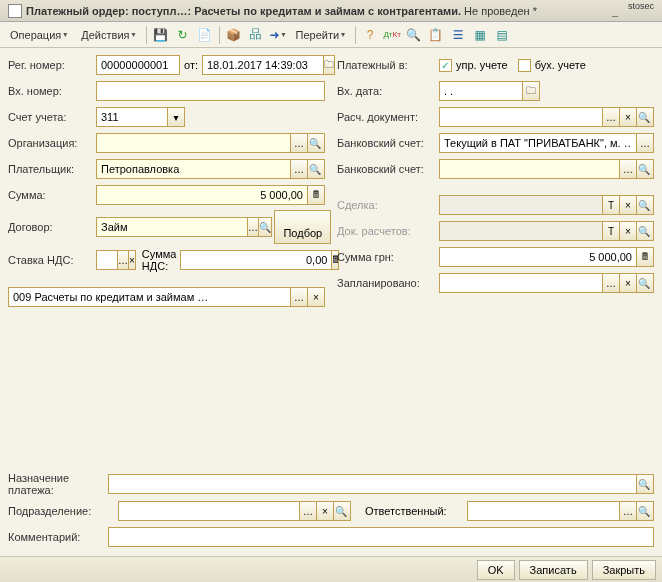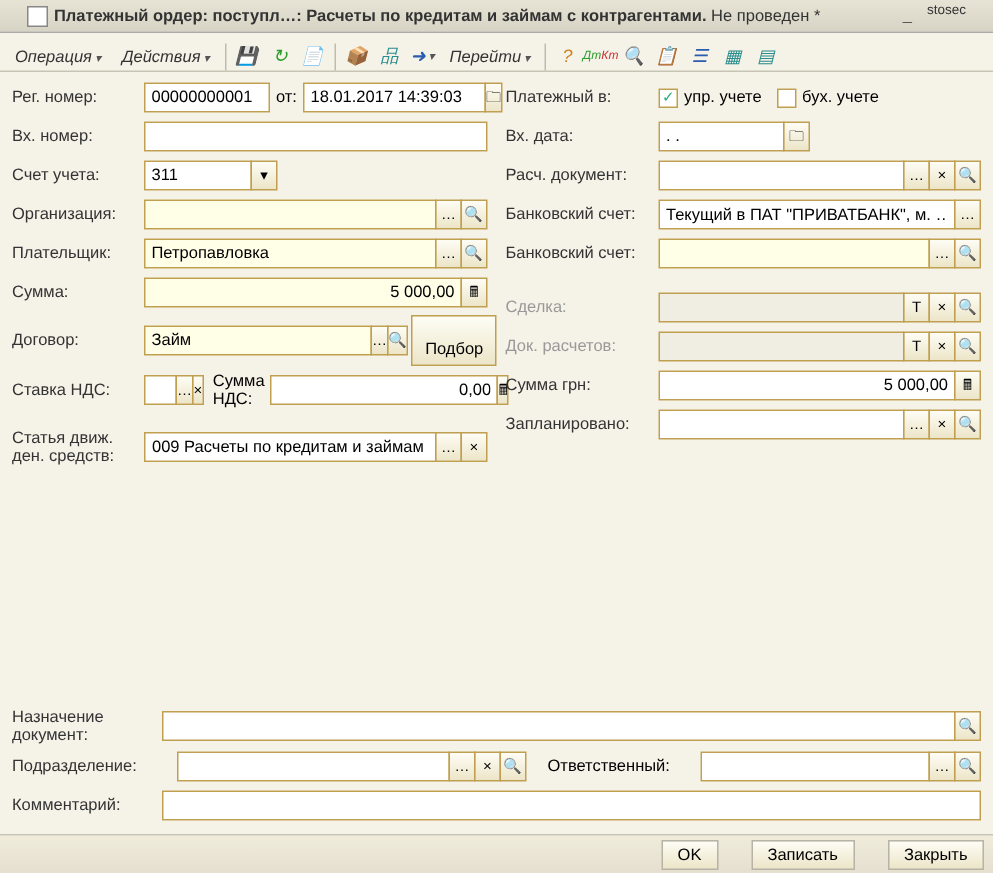--- a/index.html
+++ b/index.html
@@ -11,21 +11,21 @@
     width: 662px;
     height: 582px;
     overflow: hidden;
   }
   .titlebar {
     display: flex;
     align-items: center;
     height: 22px;
     background: linear-gradient(#e8e4d5, #d8d4c5);
     border-bottom: 1px solid #aaa;
-    padding: 0 18px;
+    padding: 0 8px;
   }
   .titlebar-icon {
     width: 14px; height: 14px;
     border: 1px solid #888;
     background: #fff;
     margin-right: 4px;
   }
   .titlebar-text {
     flex: 1;
     font-weight: bold;
@@ -33,26 +33,25 @@
     white-space: nowrap;
     overflow: hidden;
   }
   .titlebar-text .np { font-weight: normal; }
   .brand {
     width: 32px; height: 20px;
     font-size: 9px; color: #333;
     text-align: right;
   }
   .menubar {
-    display: flex; align-items: flex-end;
+    display: flex; align-items: center;
     height: 26px;
     padding: 0 4px;
     gap: 2px;
     border-bottom: 1px solid #c8c4b5;
-    font-style: italic;
   }
   .menu-item {
     padding: 3px 6px;
     color: #333;
     cursor: pointer;
     display: flex; align-items: center;
   }
   .dd { font-size: 8px; margin-left: 2px; color: #555; }
   .tb-sep { width: 1px; height: 18px; background: #c0bcad; margin: 0 2px; }
   .tb-btn {
@@ -129,21 +128,21 @@
     left: 8px; right: 8px;
     bottom: 30px;
   }
   .footer {
     position: absolute;
     left: 0; right: 0; bottom: 0;
     height: 26px;
     background: linear-gradient(#f0ecdc,#e4dfce);
     border-top: 1px solid #c8c4b5;
     display: flex; justify-content: flex-end; align-items: center;
-    gap: 22px;
+    gap: 4px;
     padding: 0 6px;
   }
   .footer-btn {
     height: 20px;
     border: 1px solid #b8b4a5;
     background: linear-gradient(#fefdf5,#ece5c8);
     padding: 0 10px;
     font-size: 11px;
     cursor: pointer;
   }
@@ -250,23 +249,20 @@
         <div class="lbl">Ставка НДС:</div>
         <input class="input" style="width: 22px;" value="">
         <div class="small-btn">…</div>
         <div class="small-btn">×</div>
         <span style="margin:0 4px 0 6px">Сумма НДС:</span>
         <input class="input al-r" style="flex: 1 1 0%;" value="0,00">
         <div class="small-btn">🖩</div>
       </div>
       <div class="spacer-v"></div>
       <div class="row">
-        <div class="lbl">
-          <span>Статья движ.</span><br><span>ден. средств:</span>
-        </div>
         <input class="input" style="flex: 1 1 0%;" value="009 Расчеты по кредитам и займам …">
         <div class="small-btn">…</div>
         <div class="small-btn">×</div>
       </div>
     </div>
 
     <div class="col">
       <div class="row">
         <div class="lbl-r">Платежный в:</div>
         <span class="chk">✓</span>
@@ -325,21 +321,21 @@
         <div class="small-btn">×</div>
         <div class="small-btn">🔍</div>
       </div>
     </div>
   </div>
 </div>
 
 <div class="bottom-section">
   <div class="row">
     <div class="lbl" style="width:100px">
-      <span>Назначение</span><br><span>документ:</span>
+      <span>Назначение</span><br><span>платежа:</span>
     </div>
     <input class="input" style="flex: 1 1 0%;" value="">
     <div class="small-btn">🔍</div>
   </div>
   <div class="row">
     <div class="lbl" style="width:110px">Подразделение:</div>
     <input class="input" style="width: 182px;" value="">
     <div class="small-btn">…</div>
     <div class="small-btn">×</div>
     <div class="small-btn">🔍</div>

